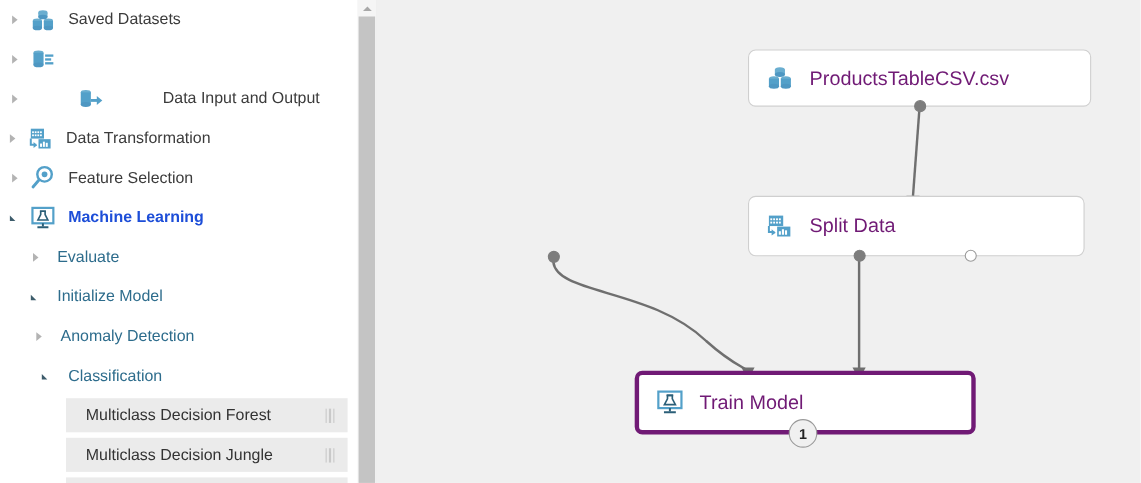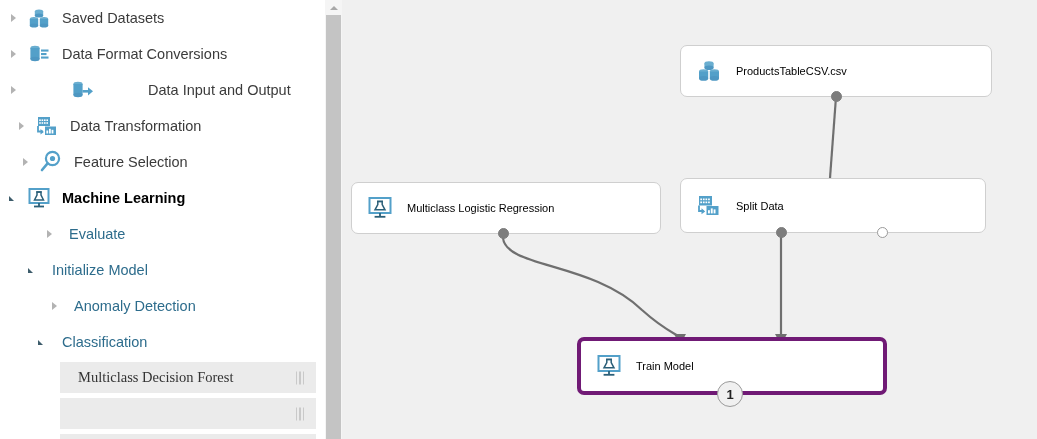--- a/index.html
+++ b/index.html
@@ -34,30 +34,29 @@
     border-left:5px solid #4a6b7c;
     border-top:5px solid transparent;
     border-bottom:0 solid transparent;
     transform:rotate(0deg);
   }
   .twisty.expanded.dark::before { border-left-color:#3d5c6b; }
 
   .tree-ico { width:26px; height:26px; flex:none; position:relative; margin-left:7px; }
   .tree-label { font-size:14.5px; color:#2b5f78; margin-left:10px; white-space:nowrap; }
   .tree-label.cat { color:#3b3b3b; font-weight:400; }
-  .tree-label.bold { color:#000000; font-weight:bold; }
+  .tree-label.bold { color:#1d4ed8; font-weight:bold; }
   .tree-label.sub { color:#2d6c8c; }
   .tree-label.sub2 { color:#2d6c8c; }
 
   
   .mod-item {
     position:relative; display:flex; align-items:center;
     height:31px; background:#ebebeb; margin-bottom:5px;
     padding-left:18px;
-    font-family:Liberation Serif, serif;
   }
   .mod-item-label { font-size:14.5px; color:#333333; white-space:nowrap; }
   .grip { position:absolute; right:12px; top:50%; transform:translateY(-50%);
           display:flex; gap:2px; }
   .grip i { display:block; width:1.5px; height:13px; background:#c9c9c9; }
 
   
   .scroll-col {
     position:absolute; left:325px; top:0; width:17px; height:439px;
     background:#f5f5f5;
@@ -84,21 +83,21 @@
     position:absolute; left:342px; top:0; width:695px; height:439px;
     background:#f0f0f0; overflow:hidden;
   }
   .node {
     position:absolute; background:#ffffff;
     border:1px solid #cfcfcf; border-radius:7px;
     display:flex; align-items:center; padding-left:14px;
   }
   .node.selected { border:4px solid #701a75; }
   .node-ico { width:28px; height:28px; flex:none; position:relative; }
-  .node-label { font-size:11px; color:#000000; margin-left:13px; white-space:nowrap; }
+  .node-label { font-size:18px; color:#701a75; margin-left:13px; white-space:nowrap; }
 
   .port {
     position:absolute; width:11px; height:11px; border-radius:50%;
     background:#7d7d7d; border:1px solid #7d7d7d;
   }
   .port.hollow { background:#ffffff; border:1.5px solid #9a9a9a; }
 
   .badge {
     position:absolute; width:26px; height:26px; border-radius:50%;
     background:#f0f0f0; border:1.5px solid #9a9a9a;
@@ -138,38 +137,37 @@
       <span class="tree-ico">
         <svg width="26" height="26" viewBox="0 0 26 26">
           <ellipse cx="9" cy="7" rx="4.6" ry="2.2" fill="#6aaed0"></ellipse>
           <rect x="4.4" y="7" width="9.2" height="11" fill="#53a0c9"></rect>
           <ellipse cx="9" cy="18" rx="4.6" ry="2.2" fill="#4e97c2"></ellipse>
           <rect x="15" y="8.5" width="7.5" height="2.1" fill="#53a0c9"></rect>
           <rect x="15" y="12" width="5.5" height="2.1" fill="#53a0c9"></rect>
           <rect x="15" y="15.5" width="7.5" height="2.1" fill="#53a0c9"></rect>
         </svg>
       </span>
-      <span class="tree-label cat">Data Format Conversions</span>
     </div>
 
     <div class="tree-row" style="top:0;padding-left:8px;gap:43px;">
       <span class="twisty collapsed"></span>
       <span class="tree-ico">
         <svg width="26" height="26" viewBox="0 0 26 26">
           <ellipse cx="9" cy="7" rx="4.6" ry="2.2" fill="#6aaed0"></ellipse>
           <rect x="4.4" y="7" width="9.2" height="11" fill="#53a0c9"></rect>
           <ellipse cx="9" cy="18" rx="4.6" ry="2.2" fill="#4e97c2"></ellipse>
           <rect x="13.5" y="13" width="6.5" height="2.6" fill="#53a0c9"></rect>
           <path d="M19 10.2 L24 14.3 L19 18.4 Z" fill="#53a0c9"></path>
         </svg>
       </span>
       <span class="tree-label cat">Data Input and Output</span>
     </div>
 
-    <div class="tree-row" style="top:0;padding-left:16px;">
+    <div class="tree-row" style="top:0;padding-left:6px;">
       <span class="twisty collapsed"></span>
       <span class="tree-ico">
         <svg width="26" height="26" viewBox="0 0 26 26">
           <rect x="4" y="4" width="12" height="9" fill="#53a0c9"></rect>
           <rect x="5.2" y="6.4" width="1.6" height="1.6" fill="#ffffff"></rect>
           <rect x="7.6" y="6.4" width="1.6" height="1.6" fill="#ffffff"></rect>
           <rect x="10" y="6.4" width="1.6" height="1.6" fill="#ffffff"></rect>
           <rect x="12.4" y="6.4" width="1.6" height="1.6" fill="#ffffff"></rect>
           <rect x="5.2" y="9.2" width="1.6" height="1.6" fill="#ffffff"></rect>
           <rect x="7.6" y="9.2" width="1.6" height="1.6" fill="#ffffff"></rect>
@@ -179,21 +177,21 @@
           <path d="M6.5 16 L9.8 19 L6.5 21.5 Z" fill="#53a0c9"></path>
           <rect x="11" y="13.5" width="11" height="8.5" fill="#53a0c9"></rect>
           <rect x="12.4" y="17.5" width="1.8" height="3" fill="#ffffff"></rect>
           <rect x="15" y="15.8" width="1.8" height="4.7" fill="#ffffff"></rect>
           <rect x="17.6" y="16.8" width="1.8" height="3.7" fill="#ffffff"></rect>
         </svg>
       </span>
       <span class="tree-label cat">Data Transformation</span>
     </div>
 
-    <div class="tree-row" style="top:0;padding-left:20px;">
+    <div class="tree-row" style="top:0;padding-left:8px;">
       <span class="twisty collapsed"></span>
       <span class="tree-ico">
         <svg width="26" height="26" viewBox="0 0 26 26">
           <circle cx="14.5" cy="9.5" r="6.6" fill="none" stroke="#53a0c9" stroke-width="2.2"></circle>
           <circle cx="14.5" cy="9.5" r="2.6" fill="#53a0c9"></circle>
           <line x1="9.6" y1="14.4" x2="4" y2="21" stroke="#53a0c9" stroke-width="2.6" stroke-linecap="round"></line>
         </svg>
       </span>
       <span class="tree-label cat">Feature Selection</span>
     </div>
@@ -205,50 +203,51 @@
           <rect x="3.5" y="4" width="19" height="14" fill="none" stroke="#53a0c9" stroke-width="2"></rect>
           <path d="M11 7 L11 10 L8.5 15 L17.5 15 L15 10 L15 7 Z" fill="none" stroke="#2b5f78" stroke-width="1.5"></path>
           <line x1="10.3" y1="7" x2="15.7" y2="7" stroke="#2b5f78" stroke-width="1.5"></line>
           <line x1="13" y1="18" x2="13" y2="21" stroke="#2b5f78" stroke-width="1.8"></line>
           <line x1="8" y1="21.5" x2="18" y2="21.5" stroke="#2b5f78" stroke-width="1.8"></line>
         </svg>
       </span>
       <span class="tree-label bold">Machine Learning</span>
     </div>
 
-    <div class="tree-row" style="padding-left:44px;text-align:right;">
+    <div class="tree-row" style="padding-left:27px;text-align:right;">
       <span class="twisty collapsed"></span>
       <span class="tree-label sub" style="margin-left:14px;">Evaluate</span>
     </div>
 
     <div class="tree-row" style="padding-left:27px;">
       <span class="twisty expanded dark"></span>
       <span class="tree-label sub" style="margin-left:14px;">Initialize Model</span>
     </div>
 
-    <div class="tree-row" style="padding-left:49px;">
+    <div class="tree-row" style="padding-left:30px;">
       <span class="twisty collapsed"></span>
       <span class="tree-label sub2" style="margin-left:14px;">Anomaly Detection</span>
     </div>
 
     <div class="tree-row" style="padding-left:37px;">
       <span class="twisty expanded dark"></span>
       <span class="tree-label sub2" style="margin-left:14px;">Classification</span>
     </div>
 
     <div style="padding-left:60px;padding-right:9px;margin-top:2px;">
       <div class="mod-item">
         <span class="mod-item-label">Multiclass Decision Forest</span>
         <span class="grip">
             <i></i>
             <i></i>
             <i></i>
           </span>
       </div>
       <div class="mod-item">
+        <span class="mod-item-label">Multiclass Decision Jungle</span>
         <span class="grip">
             <i></i>
             <i></i>
             <i></i>
           </span>
       </div>
       <div class="mod-item" style="padding-left:18px;">
         
         
       </div>
@@ -288,32 +287,20 @@
           <ellipse cx="8.6" cy="21.4" rx="4.6" ry="2.3" fill="#4e97c2"></ellipse>
           <ellipse cx="19.4" cy="14.6" rx="4.6" ry="2.3" fill="#6aaed0"></ellipse>
           <rect x="14.8" y="14.6" width="9.2" height="6.8" fill="#53a0c9"></rect>
           <ellipse cx="19.4" cy="21.4" rx="4.6" ry="2.3" fill="#4e97c2"></ellipse>
         </svg>
       </span>
       <span class="node-label">ProductsTableCSV.csv</span>
     </div>
     <div class="port" style="left:489px; top:91px;"></div>
 
-    <div class="node" style="left:9px; top:182px; width:310px; height:52px;">
-      <span class="node-ico">
-        <svg width="28" height="28" viewBox="0 0 28 28">
-          <rect x="3.5" y="4" width="21" height="15" fill="none" stroke="#53a0c9" stroke-width="2"></rect>
-          <path d="M11.8 7.4 L11.8 10.6 L9 15.8 L19 15.8 L16.2 10.6 L16.2 7.4 Z" fill="none" stroke="#2b5f78" stroke-width="1.5"></path>
-          <line x1="11" y1="7.4" x2="17" y2="7.4" stroke="#2b5f78" stroke-width="1.5"></line>
-          <line x1="14" y1="19" x2="14" y2="22.2" stroke="#2b5f78" stroke-width="1.8"></line>
-          <line x1="8.6" y1="22.8" x2="19.4" y2="22.8" stroke="#2b5f78" stroke-width="1.8"></line>
-        </svg>
-      </span>
-      <span class="node-label">Multiclass Logistic Regression</span>
-    </div>
     <div class="port" style="left:156px; top:228px;"></div>
 
     <div class="node" style="left:338px; top:178px; width:306px; height:55px;">
       <span class="node-ico">
         <svg width="28" height="28" viewBox="0 0 28 28">
           <rect x="4" y="4" width="13" height="9.5" fill="#53a0c9"></rect>
           <rect x="5.3" y="6.5" width="1.7" height="1.7" fill="#ffffff"></rect>
           <rect x="7.9" y="6.5" width="1.7" height="1.7" fill="#ffffff"></rect>
           <rect x="10.5" y="6.5" width="1.7" height="1.7" fill="#ffffff"></rect>
           <rect x="13.1" y="6.5" width="1.7" height="1.7" fill="#ffffff"></rect>

